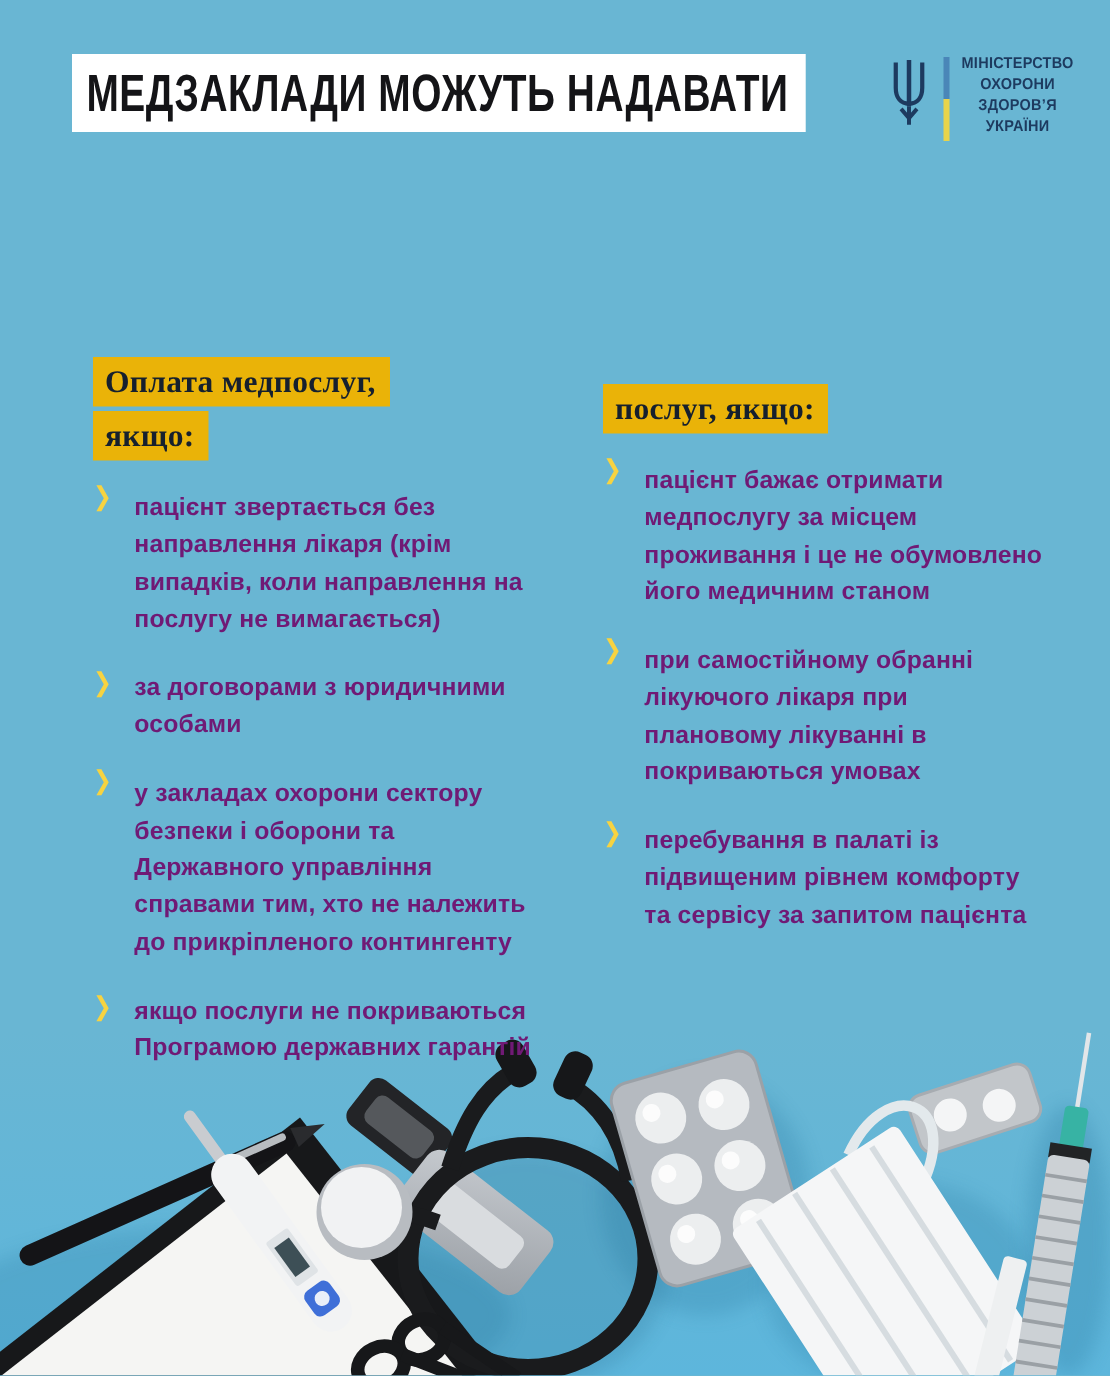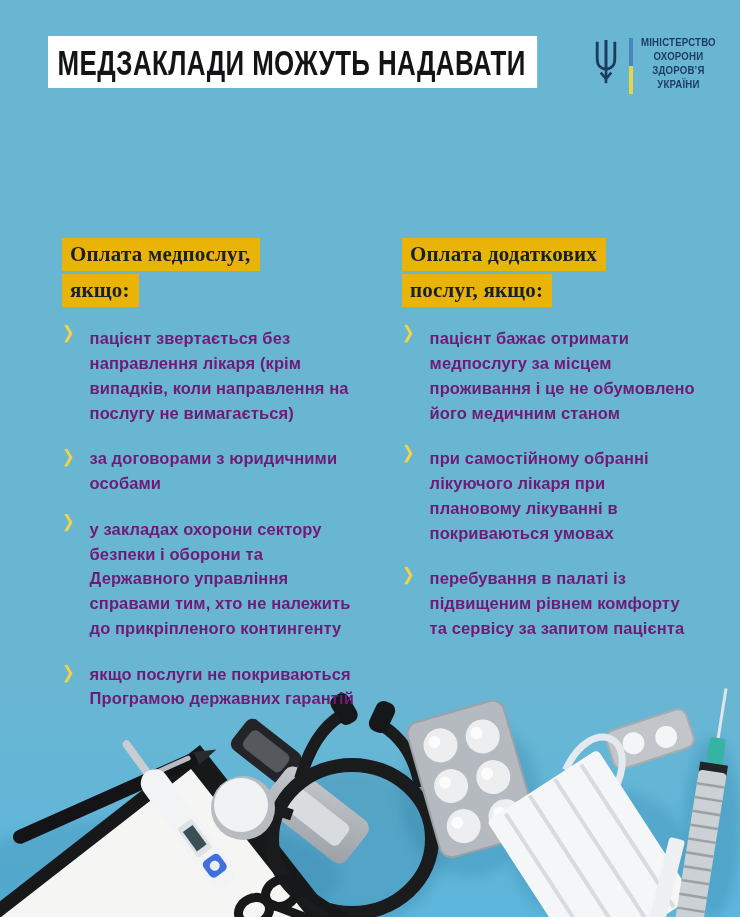--- a/index.html
+++ b/index.html
@@ -97,21 +97,21 @@
     <span class="btext">у закладах охорони сектору безпеки і оборони та Державного управління справами тим, хто не належить до прикріпленого контингенту</span>
   </div>
   <div class="bullet">
     <span class="chev">❯</span>
     <span class="btext">якщо послуги не покриваються Програмою державних гарантій</span>
   </div>
 </div>
 
 <div class="col right">
   <div class="col-head">
-    <span class="hl">Оплата додаткових</span><br>
+    <br>
     <span class="hl">послуг, якщо:</span>
   </div>
   <div class="bullet">
     <span class="chev">❯</span>
     <span class="btext">пацієнт бажає отримати медпослугу за місцем проживання і це не обумовлено його медичним станом</span>
   </div>
   <div class="bullet">
     <span class="chev">❯</span>
     <span class="btext">при самостійному обранні лікуючого лікаря при плановому лікуванні в покриваються умовах</span>
   </div>

